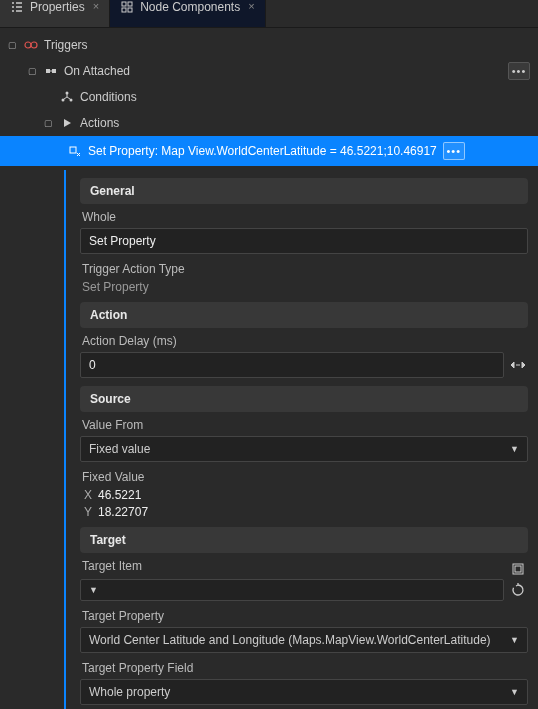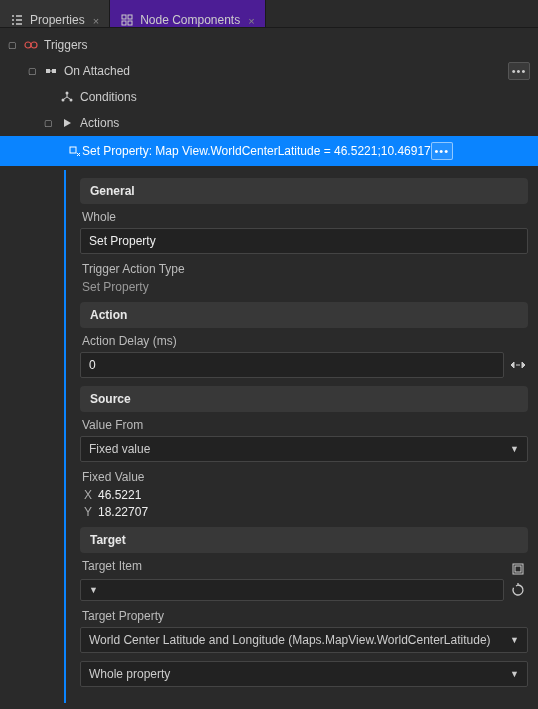--- a/index.html
+++ b/index.html
@@ -1,27 +1,27 @@
 <!DOCTYPE html>
 <html><head>
 <meta charset="utf-8">
 <style>
 *{box-sizing:border-box;margin:0;padding:0;font-family:"Segoe UI",Tahoma,sans-serif;font-size:12px;color:#ccc}
 body{background:#2a2a2a;width:538px;height:709px;overflow:hidden}
 .tabbar{display:flex;background:#2a2a2a;height:28px;border-bottom:1px solid #1a1a1a}
-.tab{display:flex;align-items:flex-end;gap:6px;padding:0 10px;background:#333;border-right:1px solid #1a1a1a;cursor:pointer}
-.tab.active{background:#4c1d95}
+.tab{display:flex;align-items:flex-start;gap:6px;padding:0 10px;background:#333;border-right:1px solid #1a1a1a;cursor:pointer}
+.tab.active{background:#0f172a}
 .tab .close{color:#888;font-size:11px;margin-left:2px}
 .icon{display:inline-flex;align-items:center;justify-content:center;width:14px;height:14px;flex-shrink:0}
 .tree{padding:4px 0}
 .tree-row{display:flex;align-items:center;height:26px;padding:0 8px;gap:6px}
 .tree-row .arrow{width:10px;color:#aaa;font-size:9px}
 .tree-row .label{flex:1}
 .tree-row .menu-btn{width:22px;height:18px;background:#3a3a3a;border:1px solid #555;border-radius:2px;display:flex;align-items:center;justify-content:center;color:#ccc;font-size:11px;letter-spacing:1px}
-.selected-row{background:#0a84ff;height:30px;display:flex;align-items:center;padding:0 8px;}
+.selected-row{background:#0a84ff;height:30px;display:flex;align-items:center;padding:0 8px;gap:6px}
 .selected-row *{color:#fff}
 .selected-row .menu-btn{width:22px;height:18px;background:rgba(255,255,255,0.1);border:1px solid rgba(255,255,255,0.5);border-radius:2px;display:flex;align-items:center;justify-content:center;font-size:11px;letter-spacing:1px;color:#fff}
 .blue-gutter{display:flex}
 .gutter-line{width:2px;background:#0a84ff;flex-shrink:0;margin-left:64px;margin-right:0}
 .props{flex:1;padding:8px 10px 8px 14px}
 .section-header{background:#383838;padding:6px 10px;font-weight:600;color:#e8e8e8;margin-bottom:6px;border-radius:4px}
 .field{margin-bottom:8px}
 .field-label{color:#bbb;margin-bottom:4px;padding-left:2px}
 .readonly-val{color:#999;padding-left:2px;margin-top:2px}
 .input-row{display:flex;align-items:center;gap:4px}
@@ -202,20 +202,21 @@
 
     <div class="field">
       <div class="field-label">Target Property</div>
       <div class="select">
         <span style="white-space:nowrap;overflow:hidden;text-overflow:ellipsis">World Center Latitude and Longitude (Maps.MapView.WorldCenterLatitude)</span>
         <span class="chev">▼</span>
       </div>
     </div>
 
     <div class="field">
+      <div class="field-label">Target Property Field</div>
       <div class="select">
         <span>Whole property</span>
         <span class="chev">▼</span>
       </div>
     </div>
 
   </div>
 </div>
 
 </body></html>

